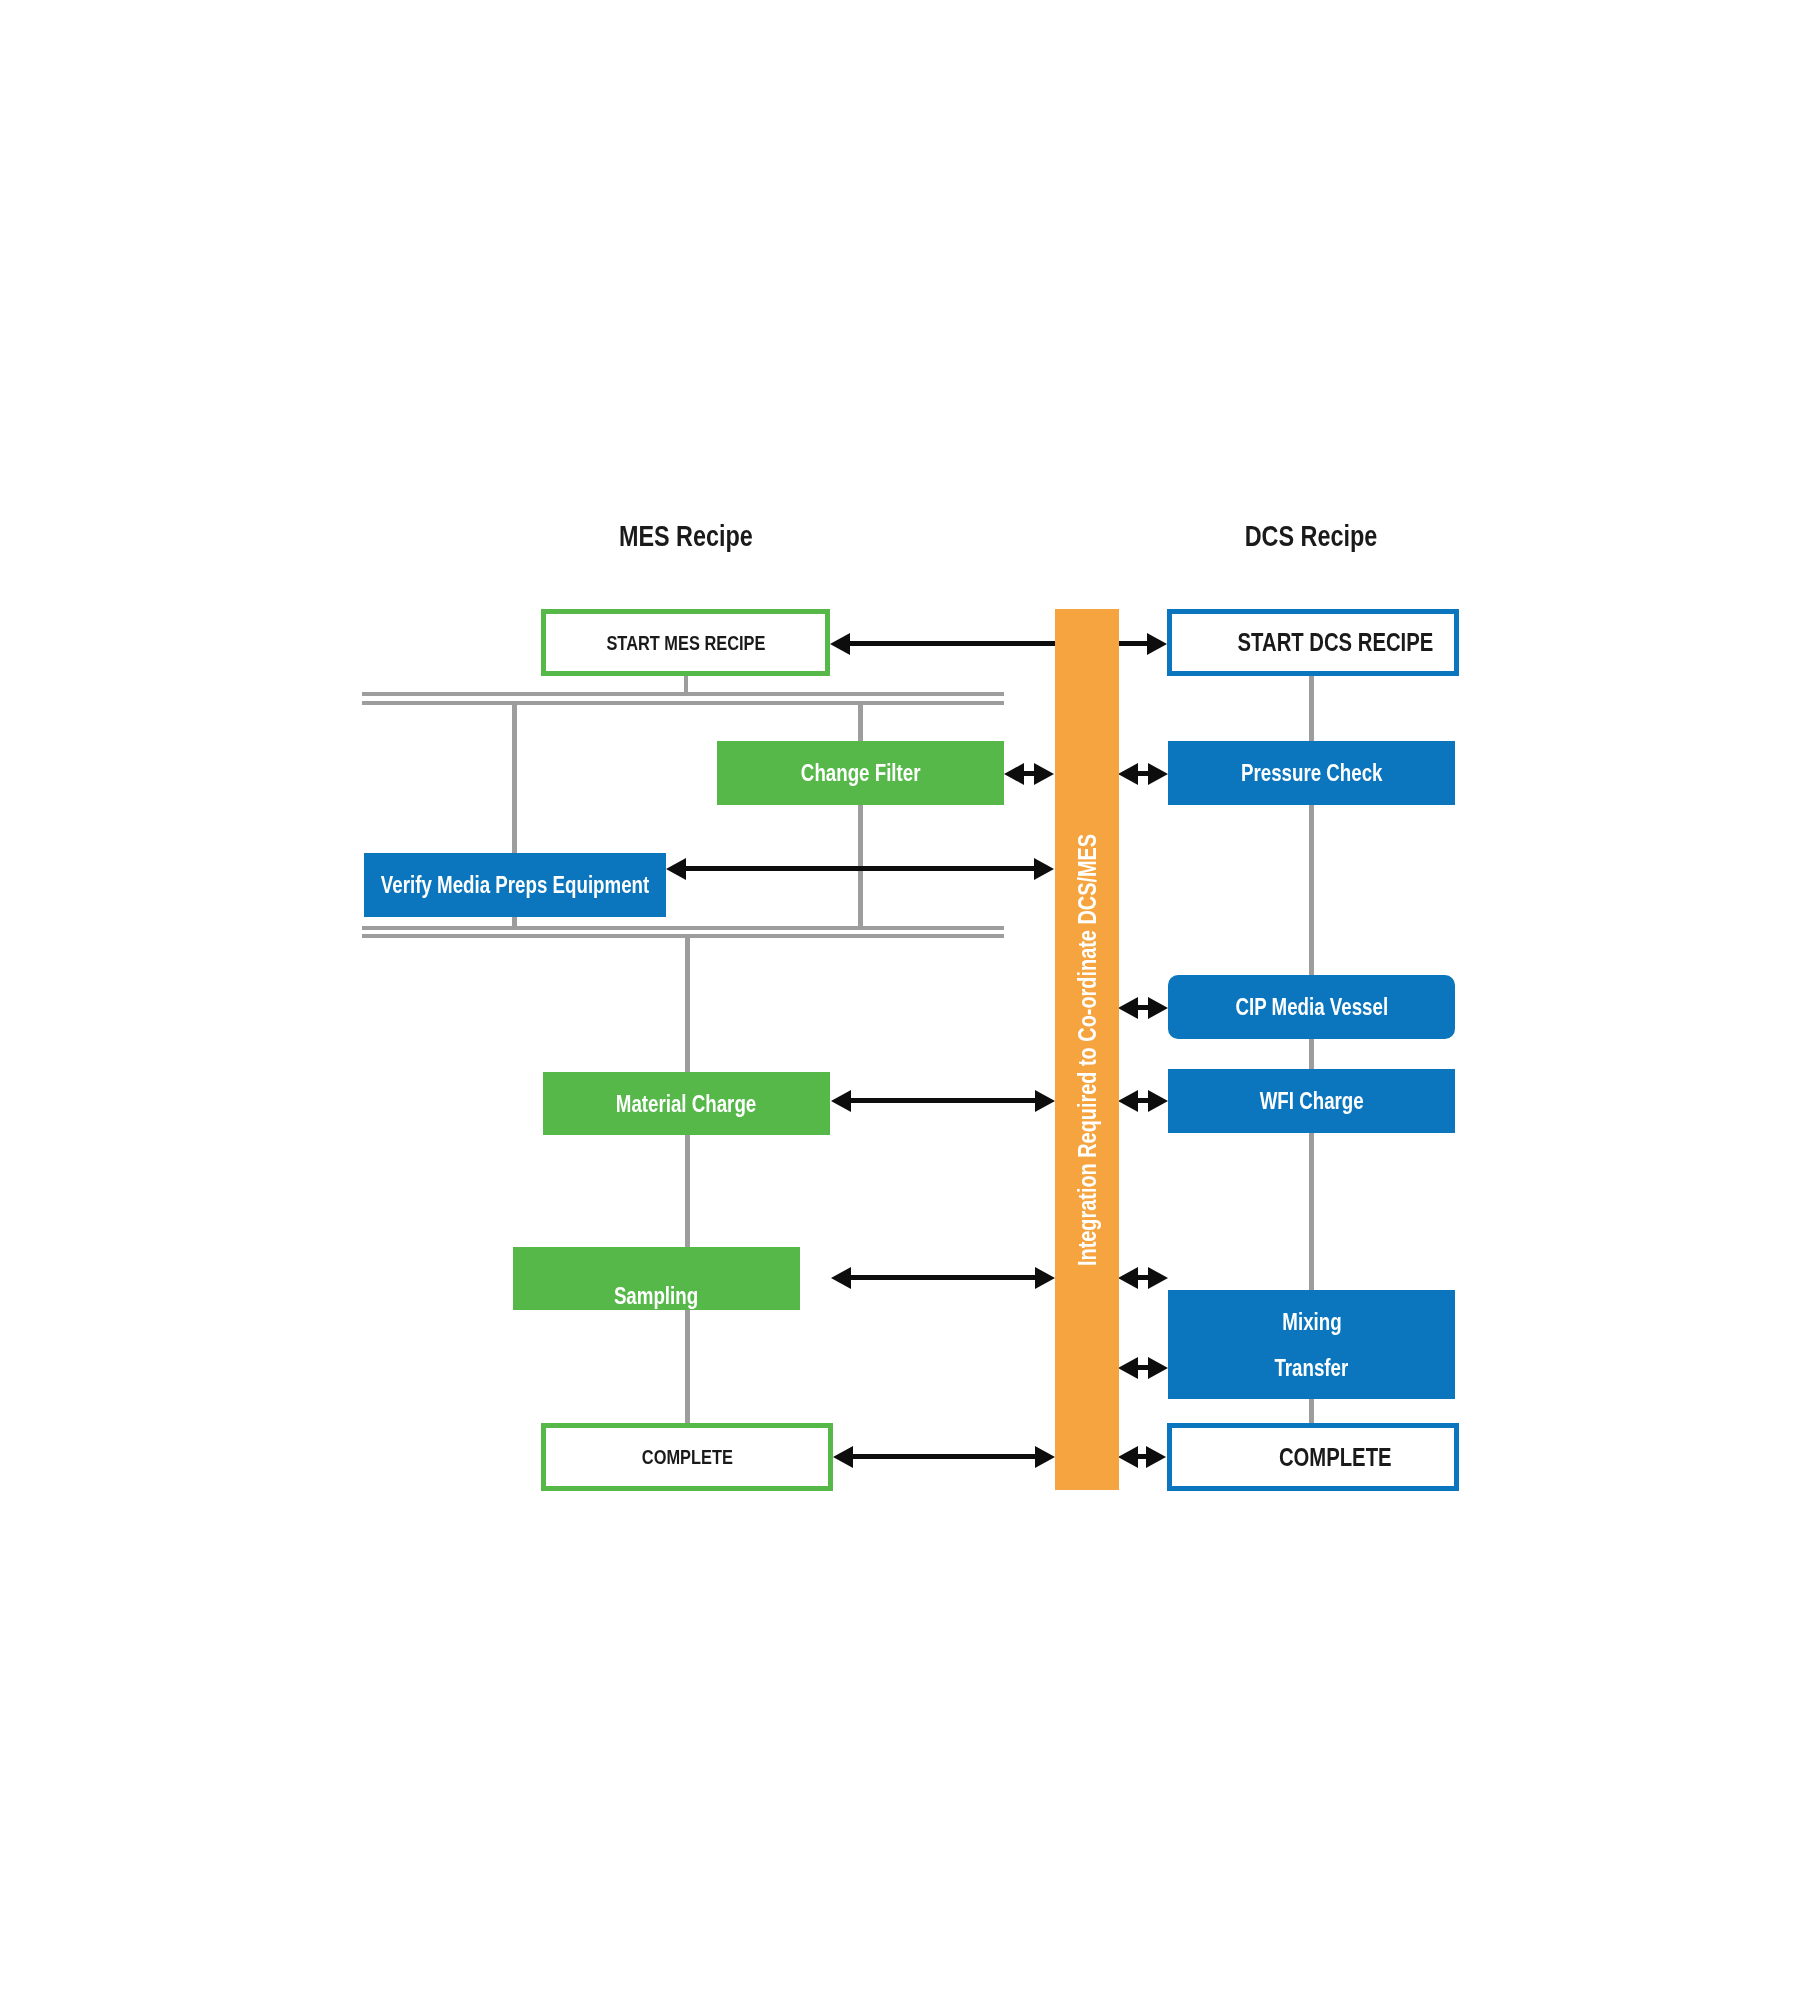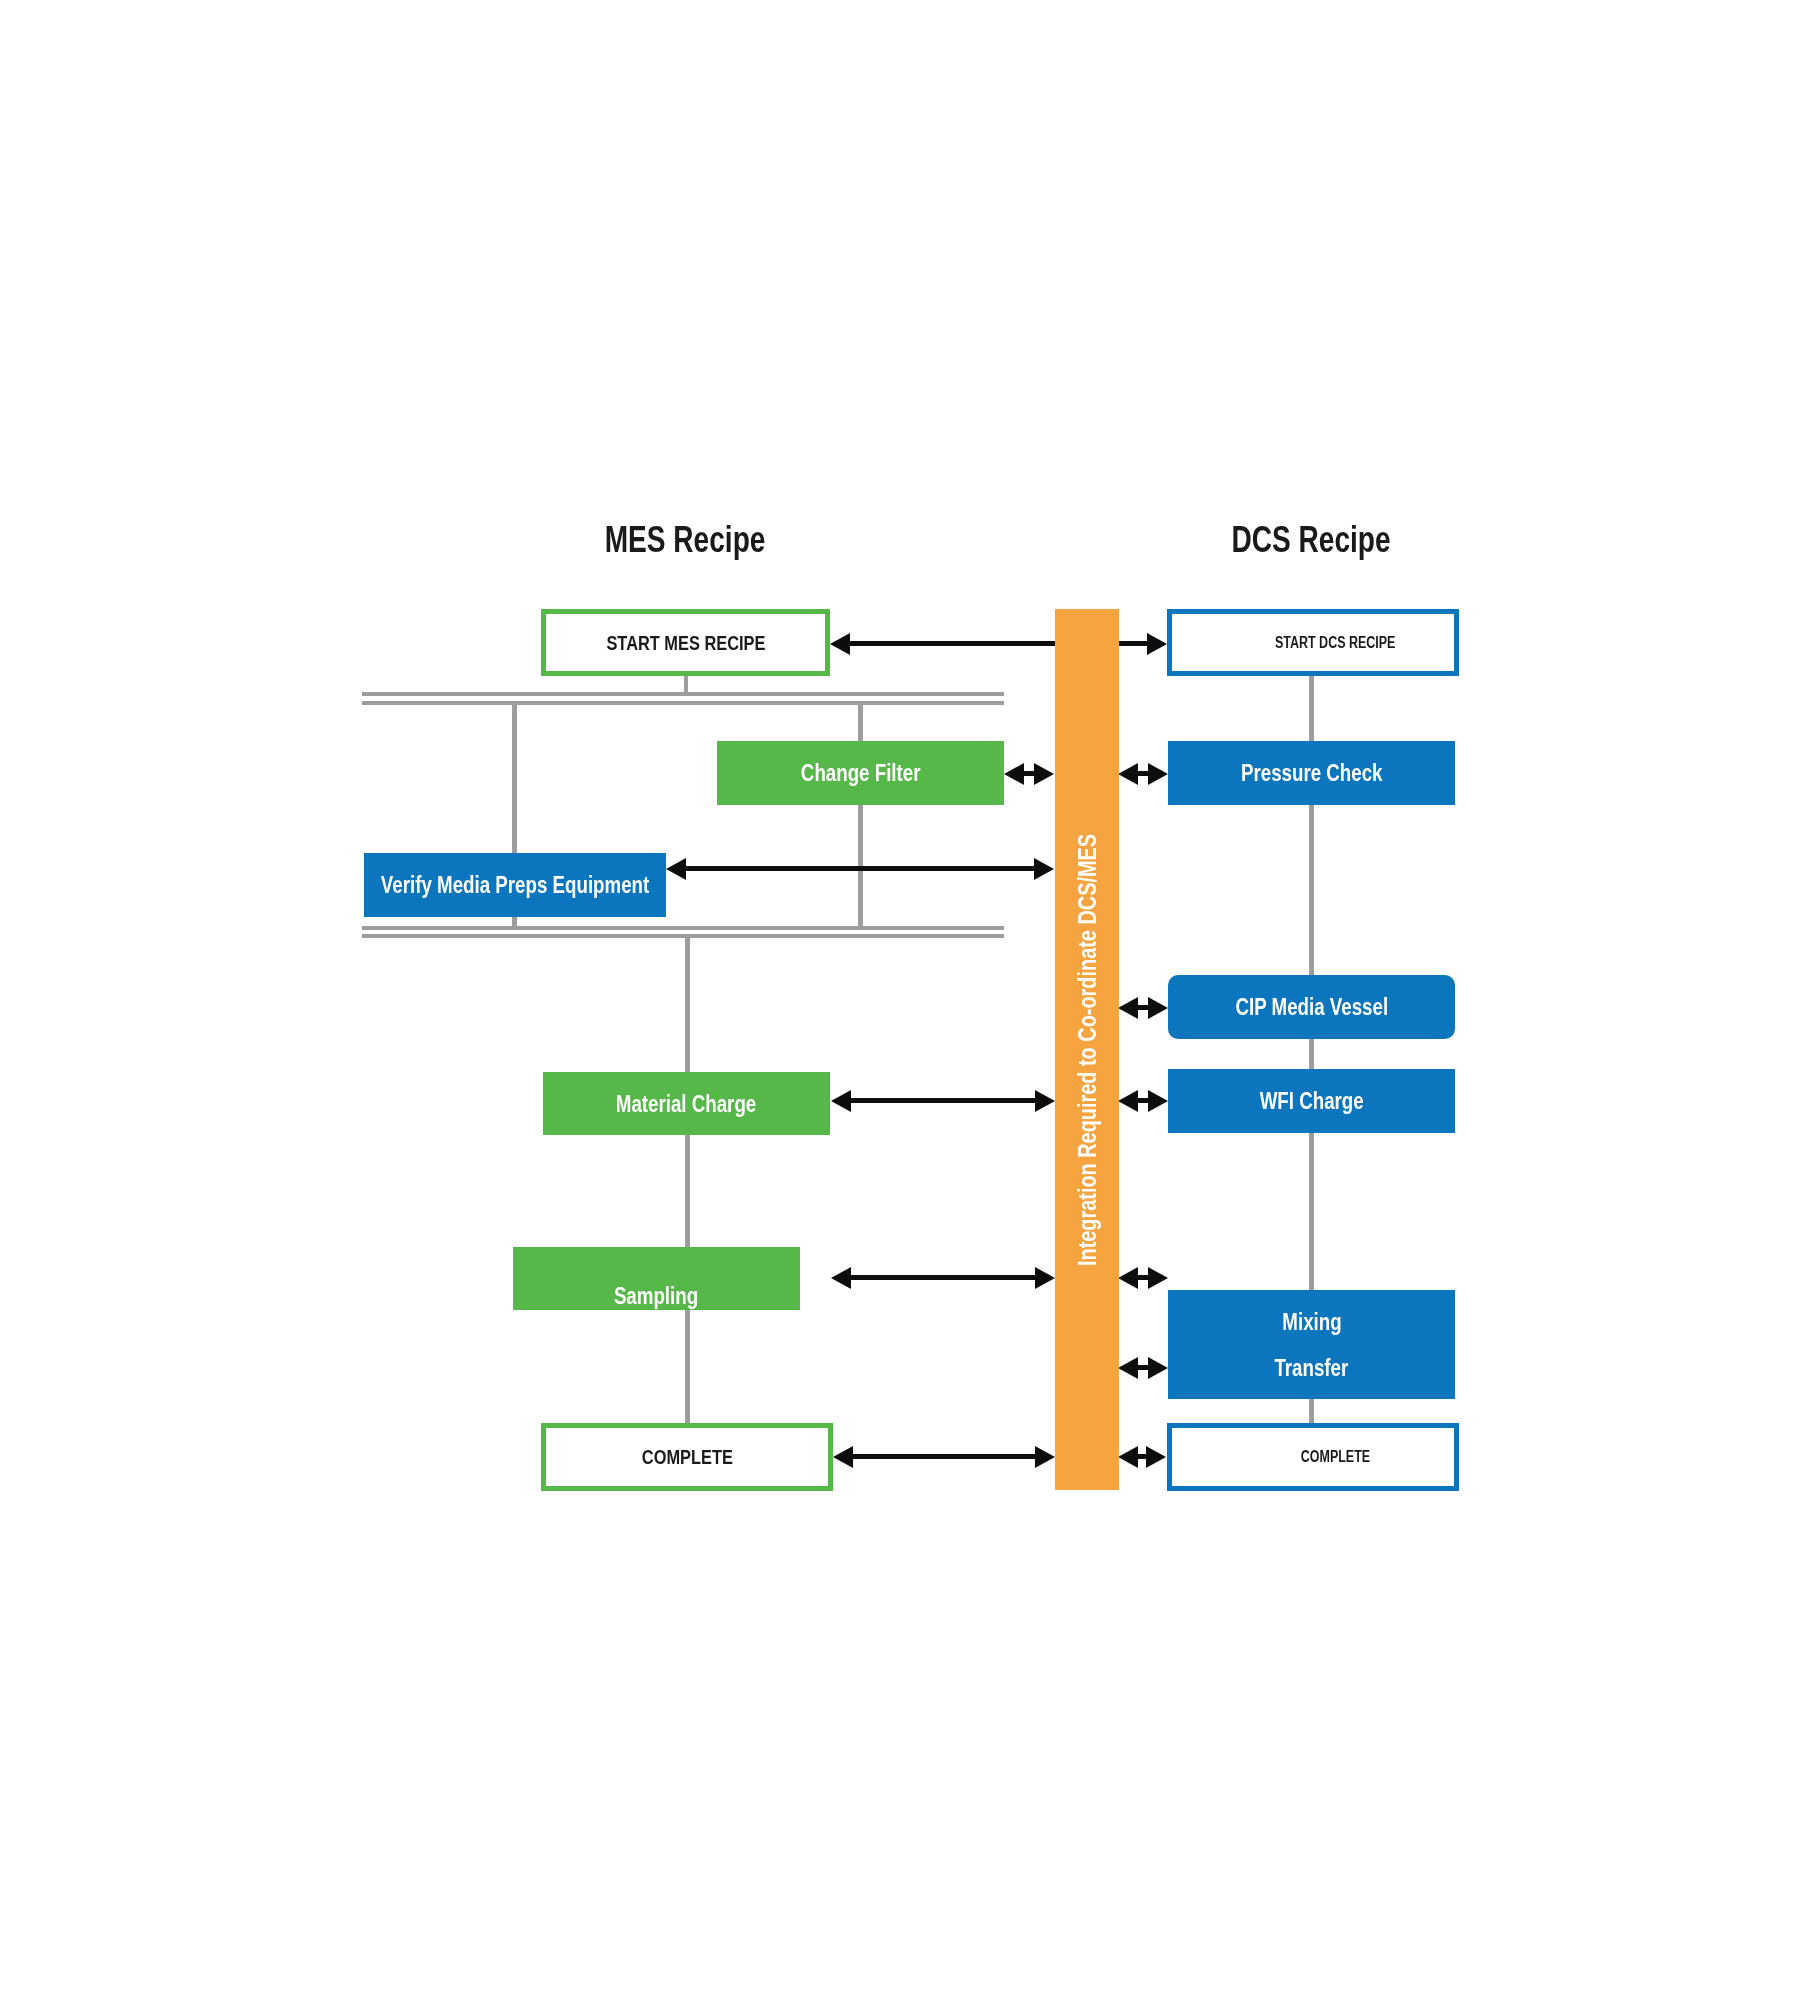--- a/index.html
+++ b/index.html
@@ -14,30 +14,30 @@
   *{margin:0;padding:0;box-sizing:border-box;}
   html,body{background:var(--background);}
   body{
     width:1814px;height:2015px;position:relative;overflow:hidden;
     font-family:"Liberation Sans", sans-serif;
   }
   .canvas{position:absolute;left:0;top:0;width:1814px;height:2015px;}
   .txt{display:inline-block;transform:scaleX(0.78);transform-origin:center;white-space:nowrap;font-weight:bold;}
   .col-title{
     position:absolute;width:269px;text-align:center;
-    font-size:36px;font-weight:bold;color:var(--text-dark);z-index:2;
+    font-size:30px;font-weight:bold;color:var(--text-dark);z-index:2;
   }
   .box{
     position:absolute;display:flex;align-items:center;justify-content:center;
     font-weight:bold;z-index:2;
   }
   .fill-green{background:var(--green);color:#fff;font-size:24px;}
   .fill-blue{background:var(--blue);color:#fff;font-size:24px;}
   .outline-green{background:#fff;border:5.4px solid var(--green);color:var(--text-dark);font-size:21px;}
-  .outline-blue{background:#fff;border:5.4px solid var(--blue);color:var(--text-dark);font-size:16px;padding-left:44px;}
+  .outline-blue{background:#fff;border:5.4px solid var(--blue);color:var(--text-dark);font-size:26px;padding-left:44px;}
   .gline{position:absolute;background:var(--line-gray);z-index:1;}
   .arrow{position:absolute;display:flex;align-items:center;height:27px;z-index:3;}
   .arrow .head-l{width:0;height:0;border-top:11.4px solid transparent;border-bottom:11.4px solid transparent;border-right:20px solid var(--arrow-black);}
   .arrow .head-r{width:0;height:0;border-top:11.4px solid transparent;border-bottom:11.4px solid transparent;border-left:20px solid var(--arrow-black);}
   .arrow .shaft{flex:1;height:5.4px;background:var(--arrow-black);}
   .under-bar{z-index:3;}
   .integration-bar{
     position:absolute;left:1055px;top:609px;width:64px;height:881px;
     background:var(--orange);z-index:4;
   }

